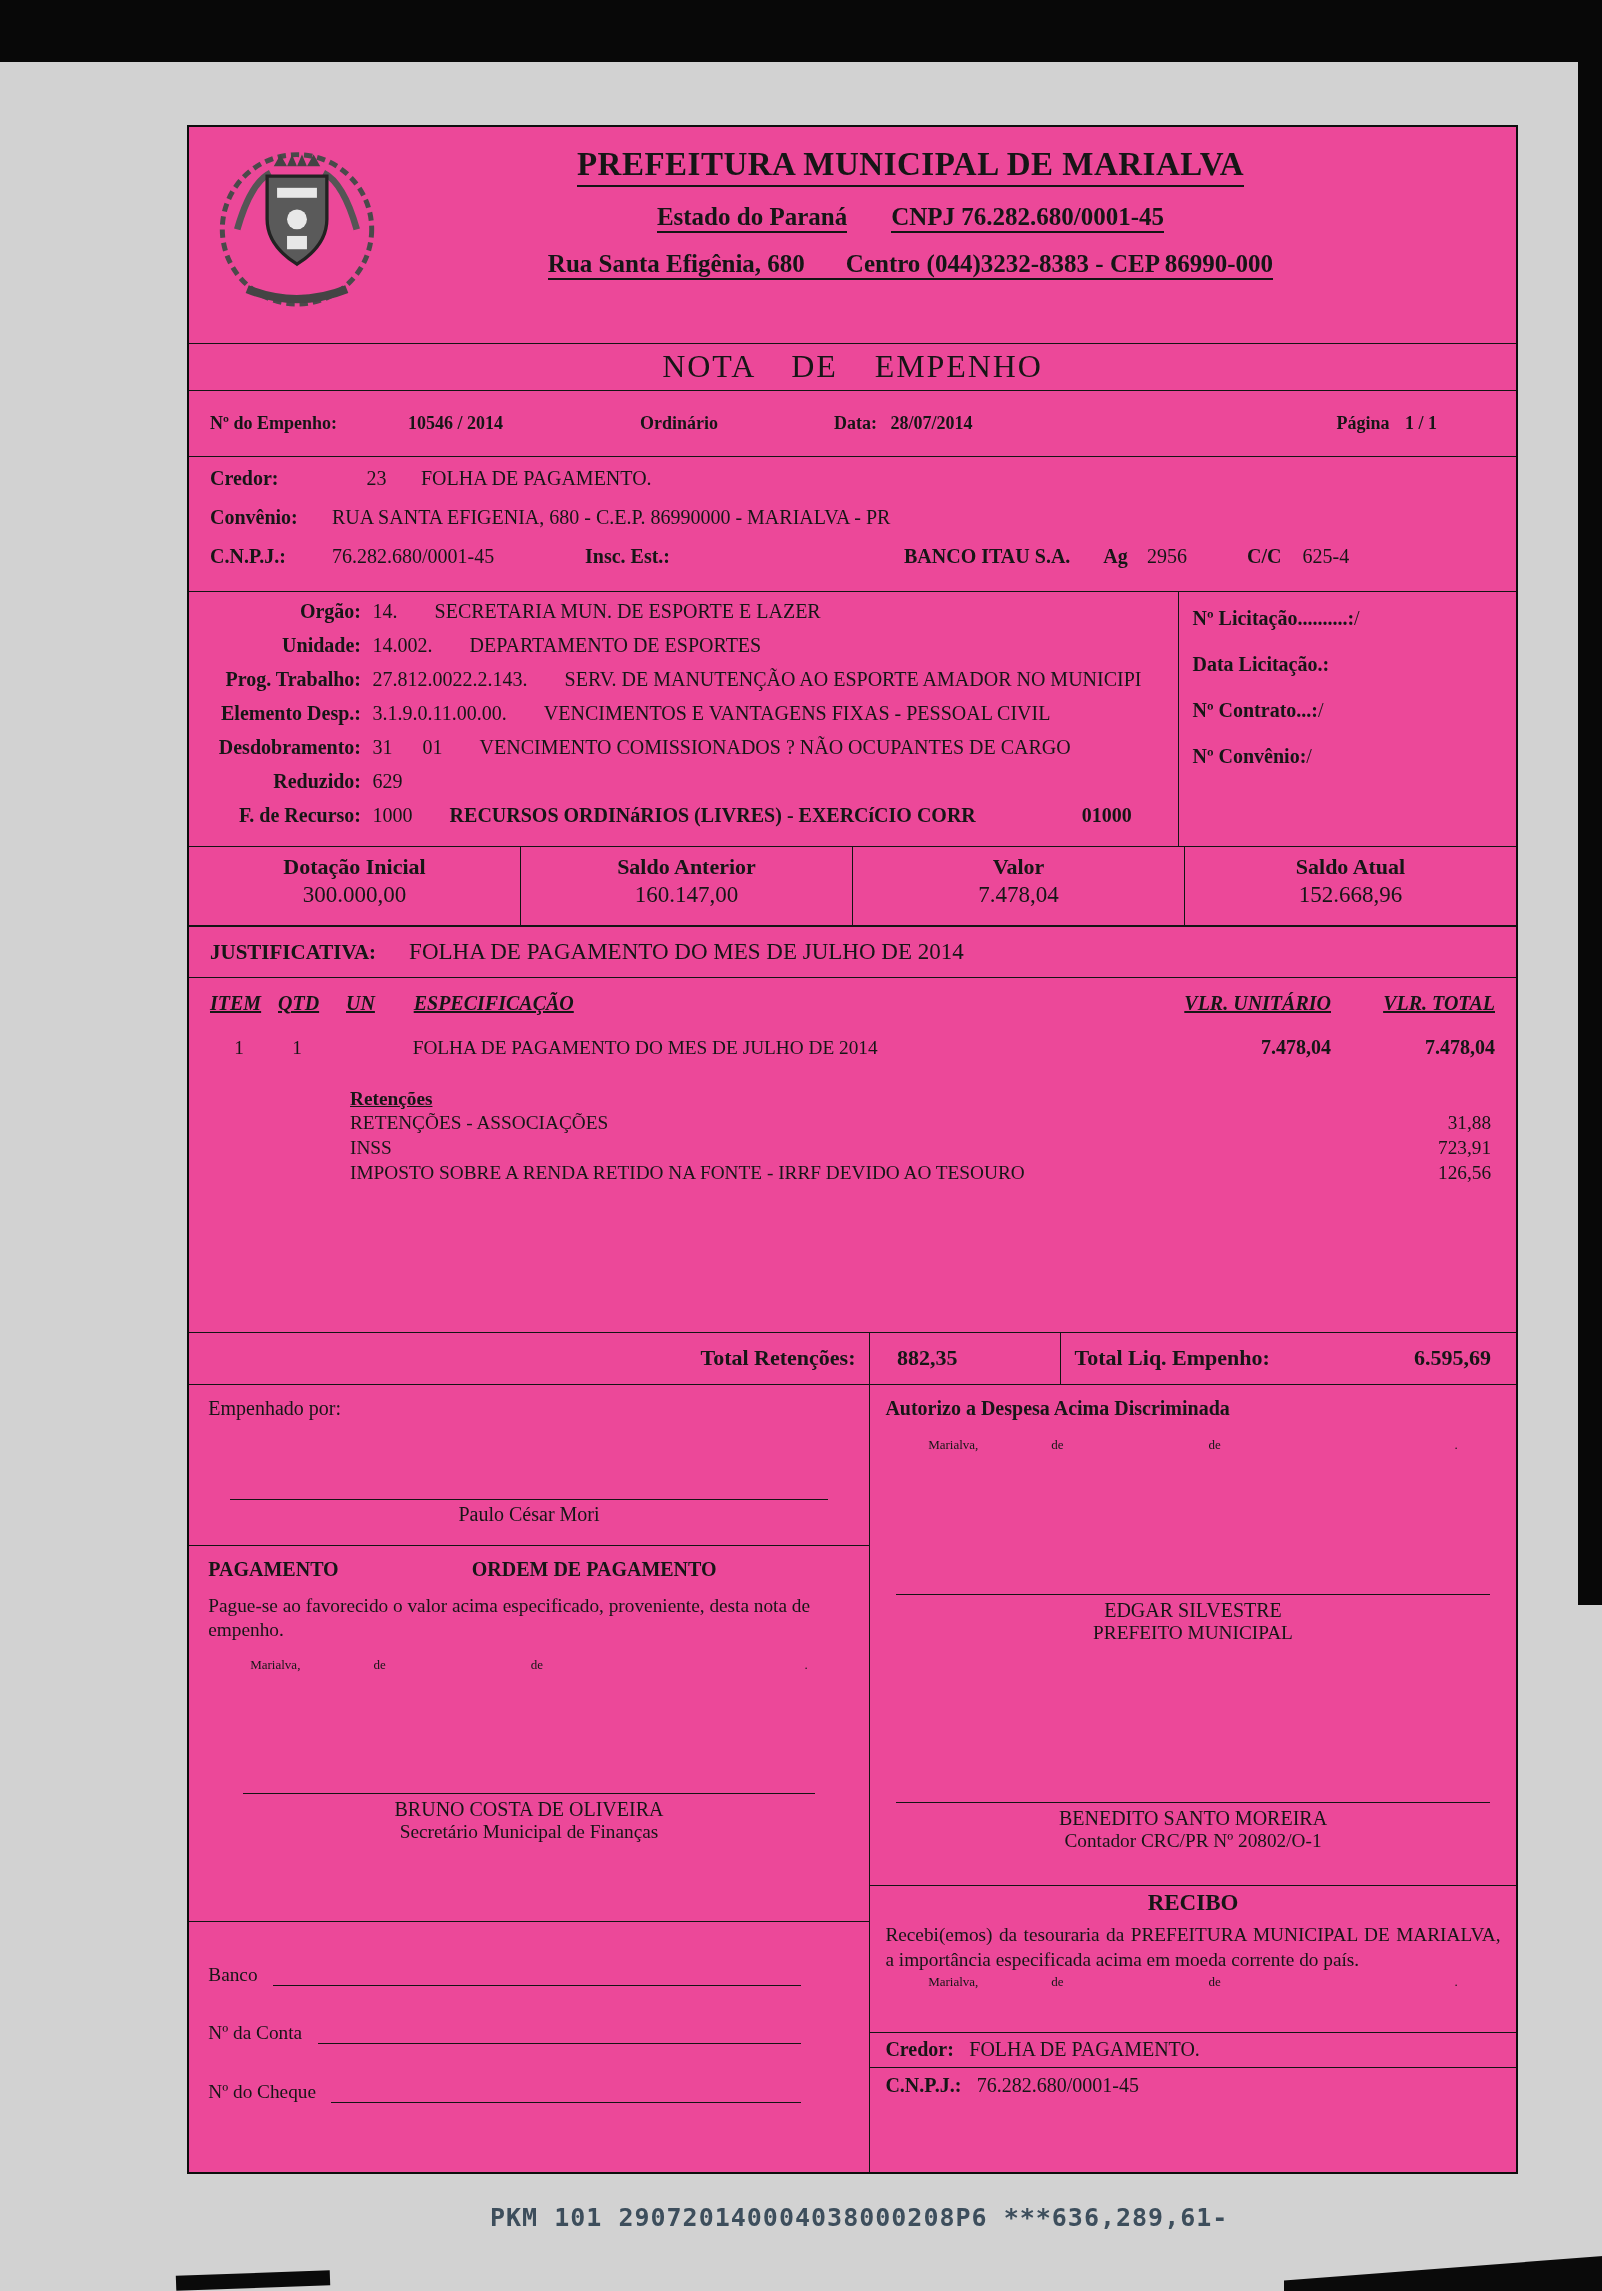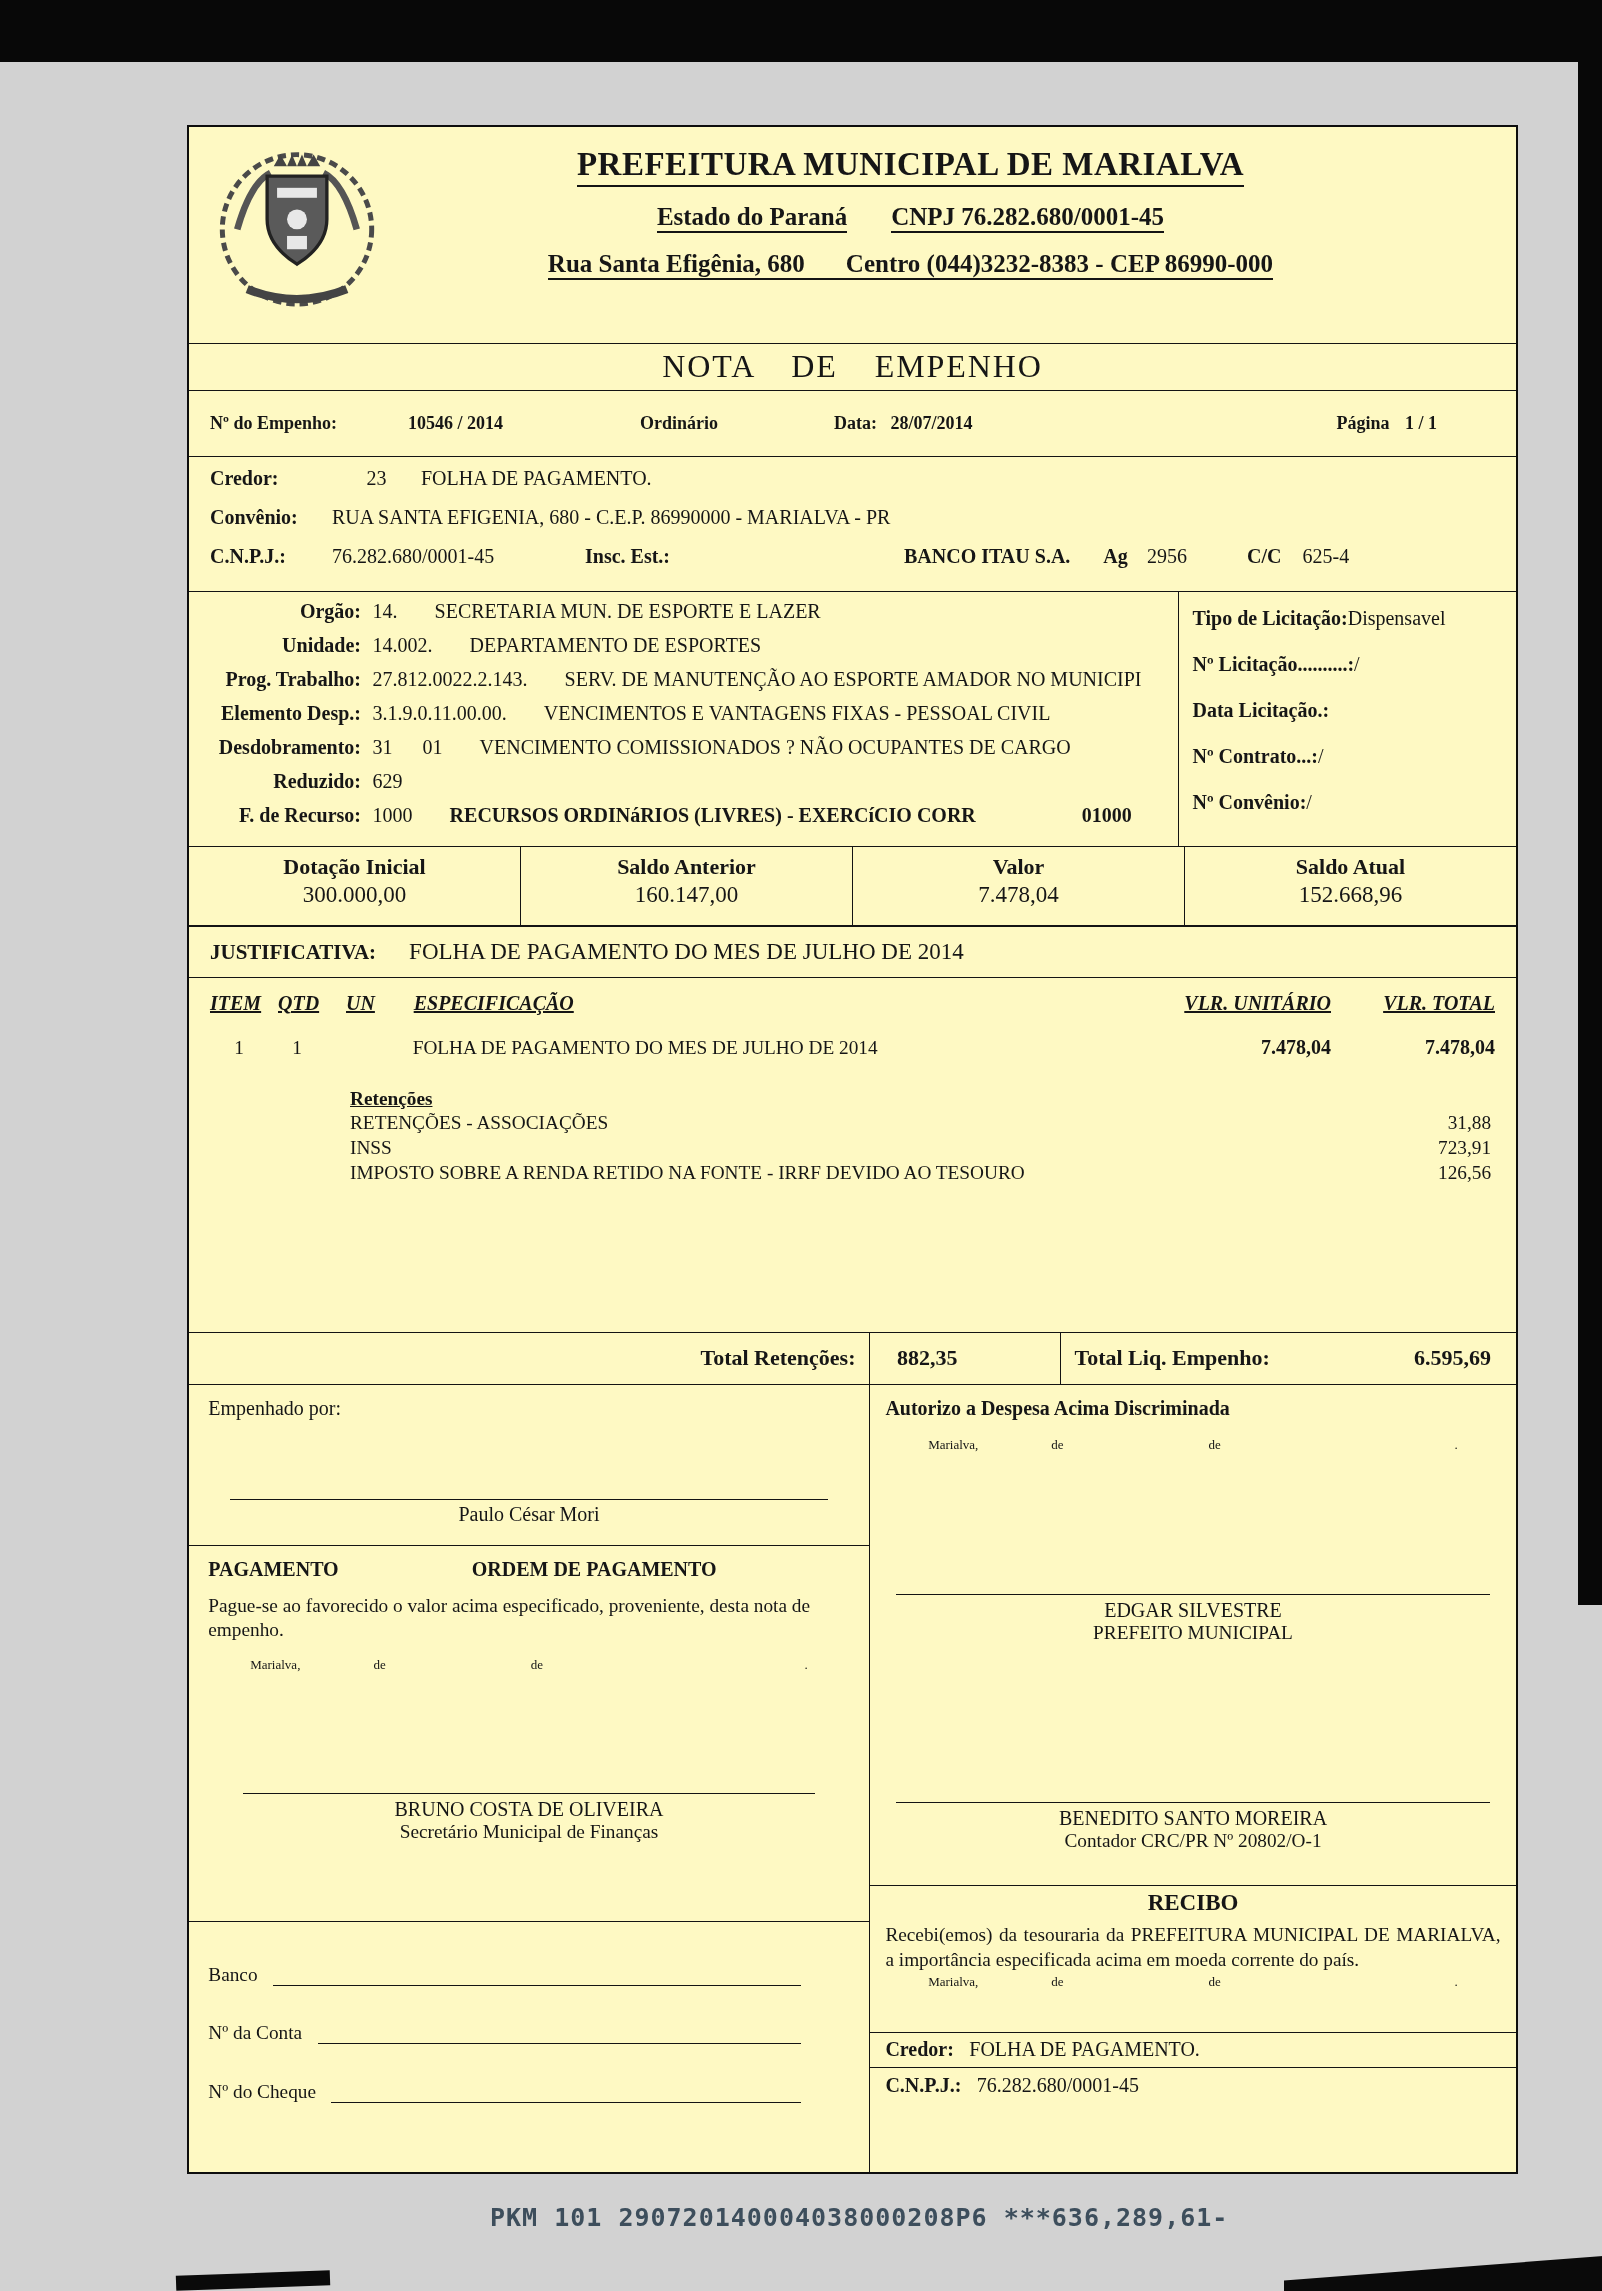--- a/index.html
+++ b/index.html
@@ -16,21 +16,21 @@
   .topbar   { position:absolute; top:0; left:0; width:1603px; height:62px; background:#080808; }
   .rightbar { position:absolute; top:0; right:0; width:25px; height:1605px; background:#080808; }
   .corner-bl{ position:absolute; left:176px; bottom:3.9px; width:154px; height:14.5px; background:#0a0a0a; transform:rotate(-2deg); }
   .corner-br{ position:absolute; right:0; bottom:0; width:319px; height:35px; background:#0a0a0a;
               clip-path:polygon(0 70%, 100% 0, 100% 100%, 0 100%); }
 
   
   .doc {
     position:absolute; top:125px; left:187px;
     width:1331px; height:2049px;
-    background:#fef9c3;
+    background:#ec4899;
     border:2.9px solid #0d0d0d;
     display:flex; flex-direction:column;
   }
 
   
   .header-sec { height:216px; position:relative; padding-top:19.3px; }
   .logo { position:absolute; left:25px; top:13.5px; width:166px; height:170px; }
   .logo svg { width:100%; height:100%; }
   .header-text { text-align:center; padding-left:116px; }
   .h-title { font-size:33px; font-weight:bold; letter-spacing:0.5px; display:inline-block;
@@ -275,24 +275,20 @@
       </div>
       <div class="cls-row">
         <span class="cls-label">F. de Recurso:</span>
         <span class="cls-code">1000</span>
         <span class="cls-desc">RECURSOS ORDINáRIOS (LIVRES) - EXERCíCIO CORR</span>
         <span class="cls-extra">01000</span>
       </div>
     </div>
     <div class="class-right">
       <div class="lic-row">
-        <span class="lic-label">Tipo de Licitação:</span>
-        <span>Dispensavel</span>
-      </div>
-      <div class="lic-row">
         <span class="lic-label">Nº Licitação..........:</span>
         <span> /</span>
       </div>
       <div class="lic-row">
         <span class="lic-label">Data Licitação.:</span>
         <span></span>
       </div>
       <div class="lic-row">
         <span class="lic-label">Nº Contrato...:</span>
         <span>/</span>

